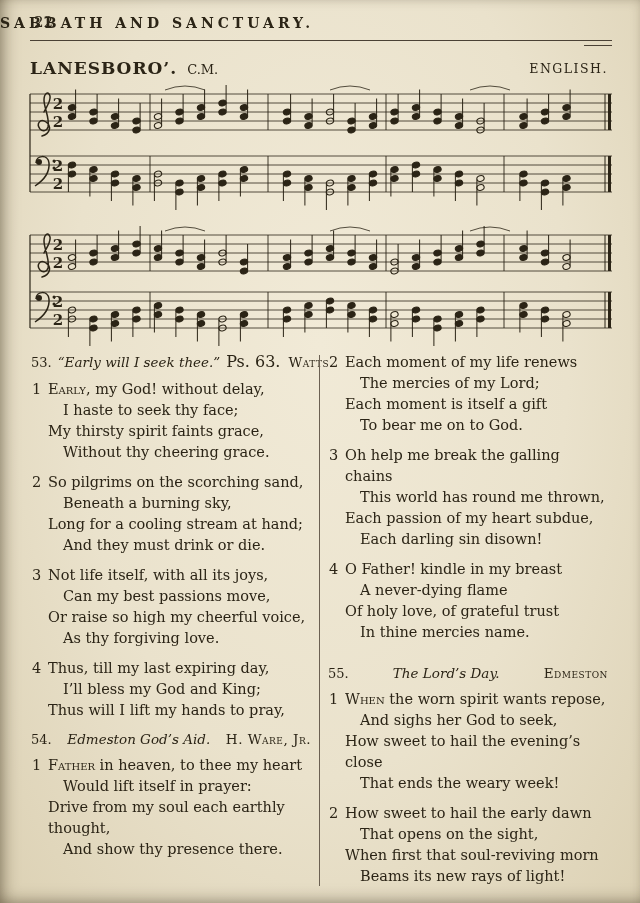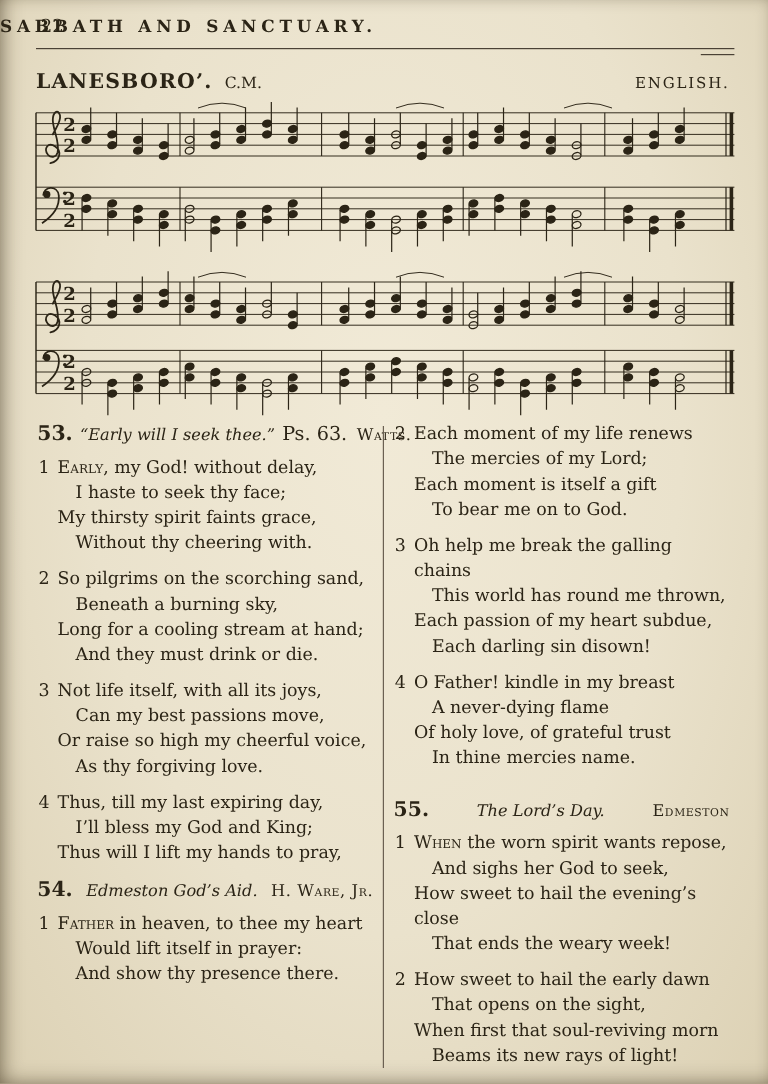--- a/index.html
+++ b/index.html
@@ -34,21 +34,21 @@
   
   .musicwrap{position:absolute;top:82px;left:0;width:640px;height:270px;}
   #music text.ts{font:bold 15px "DejaVu Serif",serif;fill:var(--ink);text-anchor:middle;}
   
   .textcols{position:absolute;top:352px;left:31px;width:578px;display:flex;align-items:stretch;}
   .col{width:280px;}
   .coldivider{width:1px;background:var(--divider);margin:3px 8px 10px 8px;}
   .hymn-head{display:flex;align-items:baseline;margin:0 0 8px 0;}
   .hymn-head.h54{margin-top:10px;}
   .hymn-head.h55{margin-top:22px;}
-  .hnum{font-weight:bold;font-size:17px;}
+  .hnum{font-weight:normal;font-size:13px;}
   .hcap{font-style:italic;font-size:13.5px;margin:0 auto;padding:0 6px;white-space:nowrap;}
   .hscr{font-size:16px;margin-right:8px;white-space:nowrap;}
   .hauth{font-variant:small-caps;font-size:13.5px;letter-spacing:.5px;white-space:nowrap;}
   .verse{position:relative;padding-left:17px;margin-bottom:9px;font-size:14.5px;line-height:21px;}
   .vnum{position:absolute;left:1px;top:0;}
   .l-even{padding-left:15px;}
   .sc{font-variant:small-caps;}
 </style>
 </head>
 <body>
@@ -415,21 +415,21 @@
         <span class="hcap">“Early will I seek thee.”</span>
         <span class="hscr">Ps. 63.</span>
         <span class="hauth">Watts.</span>
       </div>
 
       <div class="verse">
         <span class="vnum">1</span>
         <div class="vline"><span class="sc">Early</span>, my God! without delay,</div>
         <div class="vline l-even">I haste to seek thy face;</div>
         <div class="vline">My thirsty spirit faints grace,</div>
-        <div class="vline l-even">Without thy cheering with.</div>
+        <div class="vline l-even">Without thy cheering grace.</div>
       </div>
 
       <div class="verse">
         <span class="vnum">2</span>
         <div class="vline">So pilgrims on the scorching sand,</div>
         <div class="vline l-even">Beneath a burning sky,</div>
         <div class="vline">Long for a cooling stream at hand;</div>
         <div class="vline l-even">And they must drink or die.</div>
       </div>
 
@@ -451,20 +451,21 @@
       <div class="hymn-head h54">
         <span class="hnum">54.</span>
         <span class="hcap">Edmeston God’s Aid.</span>
         <span class="hauth">H. Ware, Jr.</span>
       </div>
 
       <div class="verse">
         <span class="vnum">1</span>
         <div class="vline"><span class="sc">Father</span> in heaven, to thee my heart</div>
         <div class="vline l-even">Would lift itself in prayer:</div>
+        <div class="vline">Drive from my soul each earthly thought,</div>
         <div class="vline l-even">And show thy presence there.</div>
       </div>
 
     </div>
 
     <div class="coldivider"></div>
 
     <div class="col">
 
       <div class="verse">

